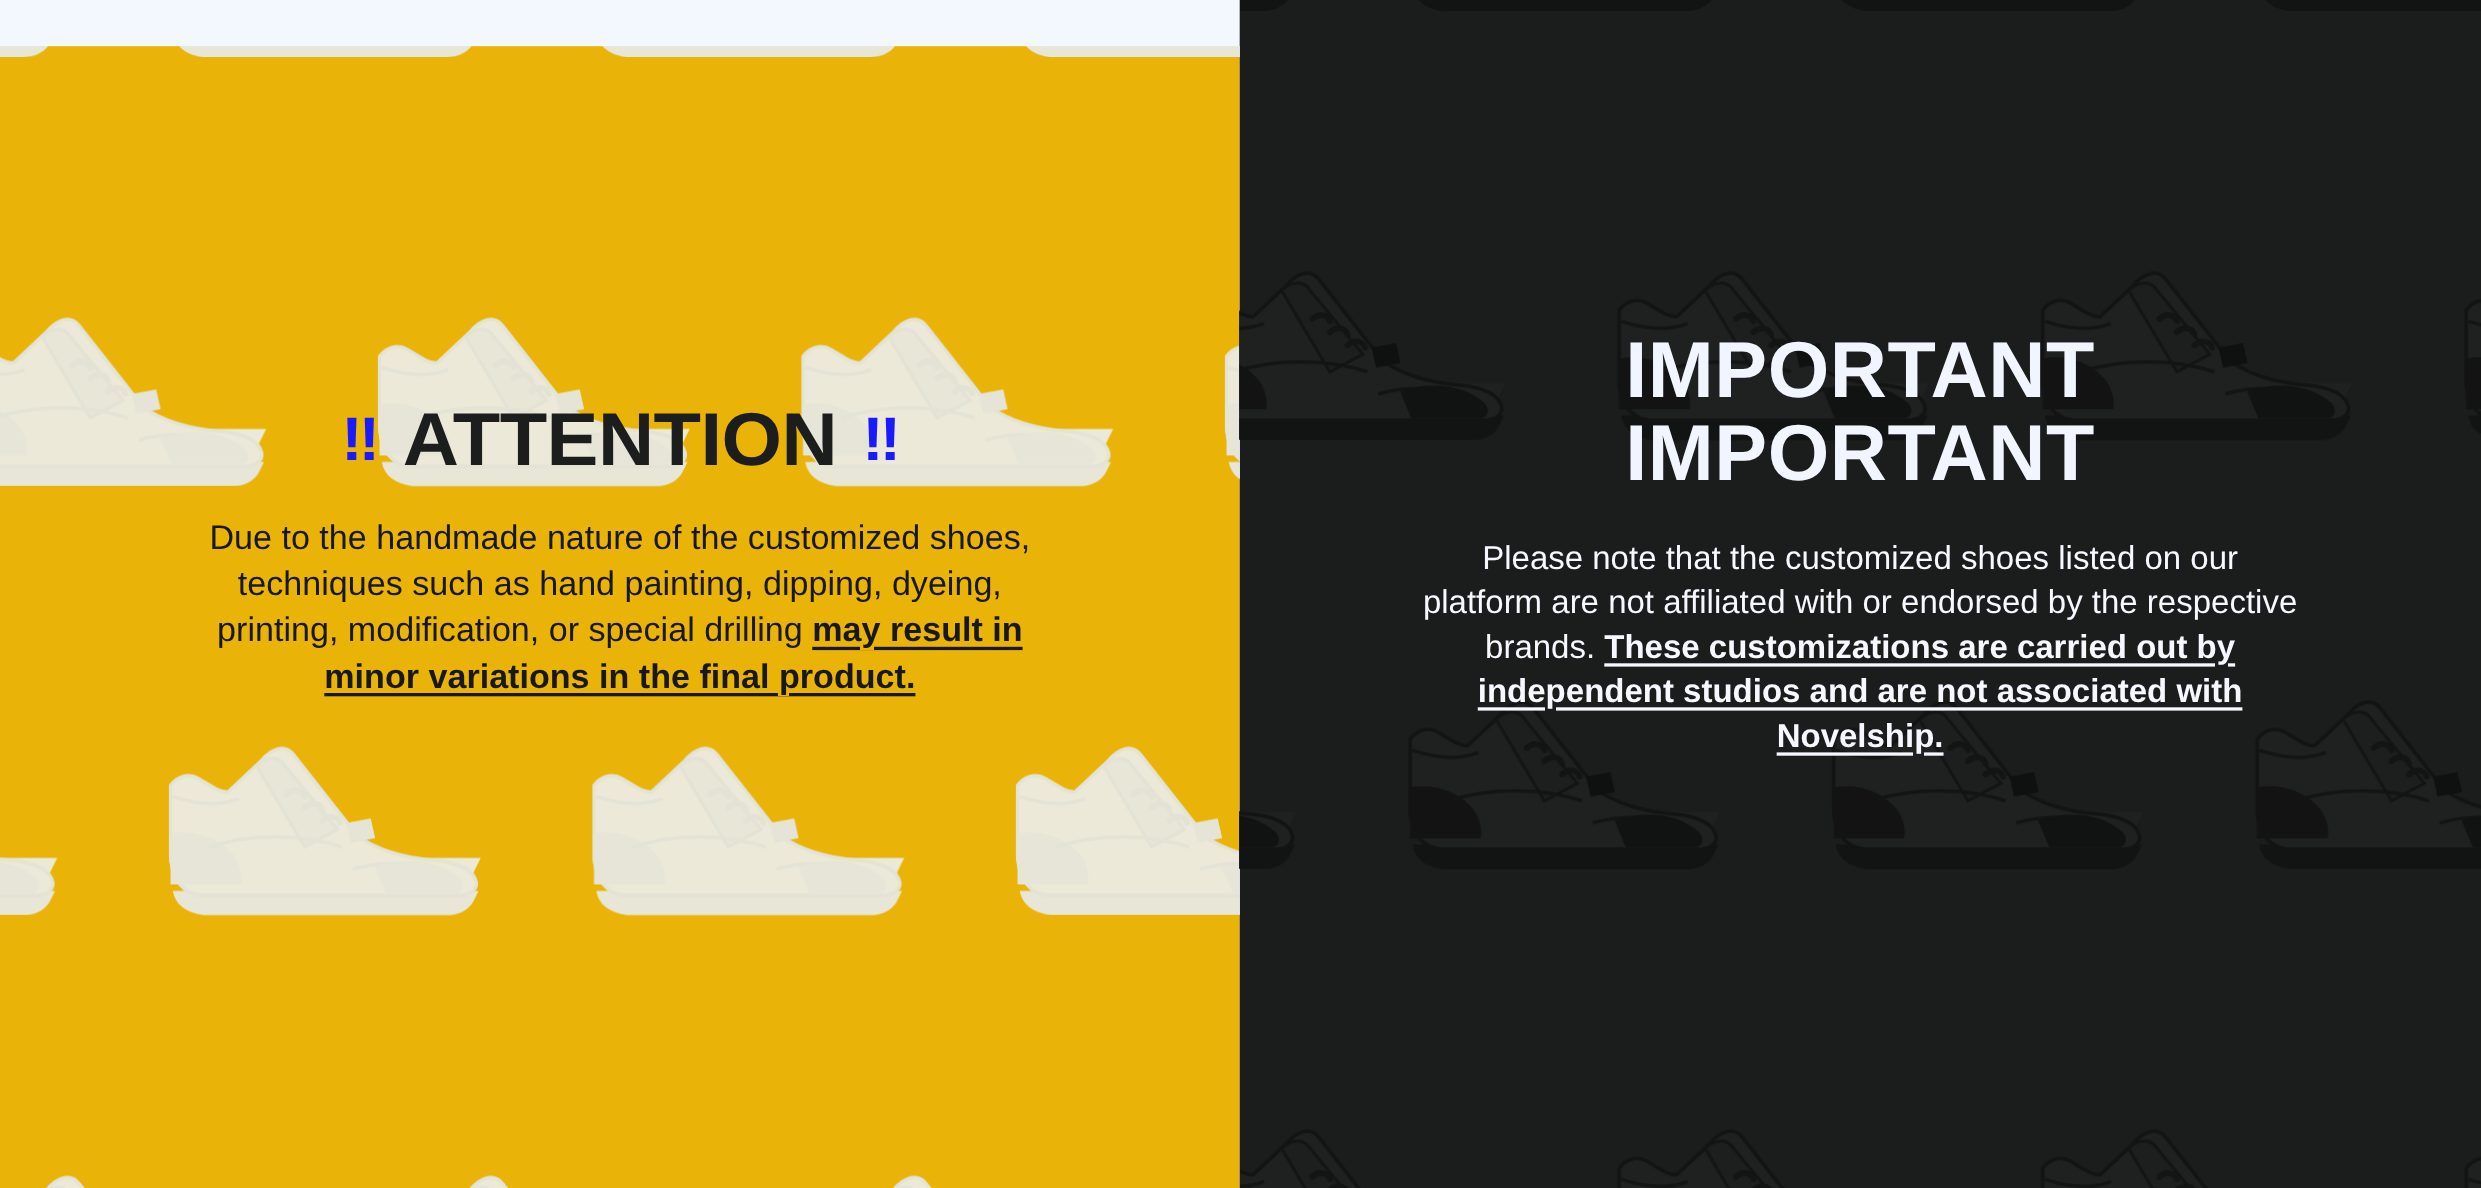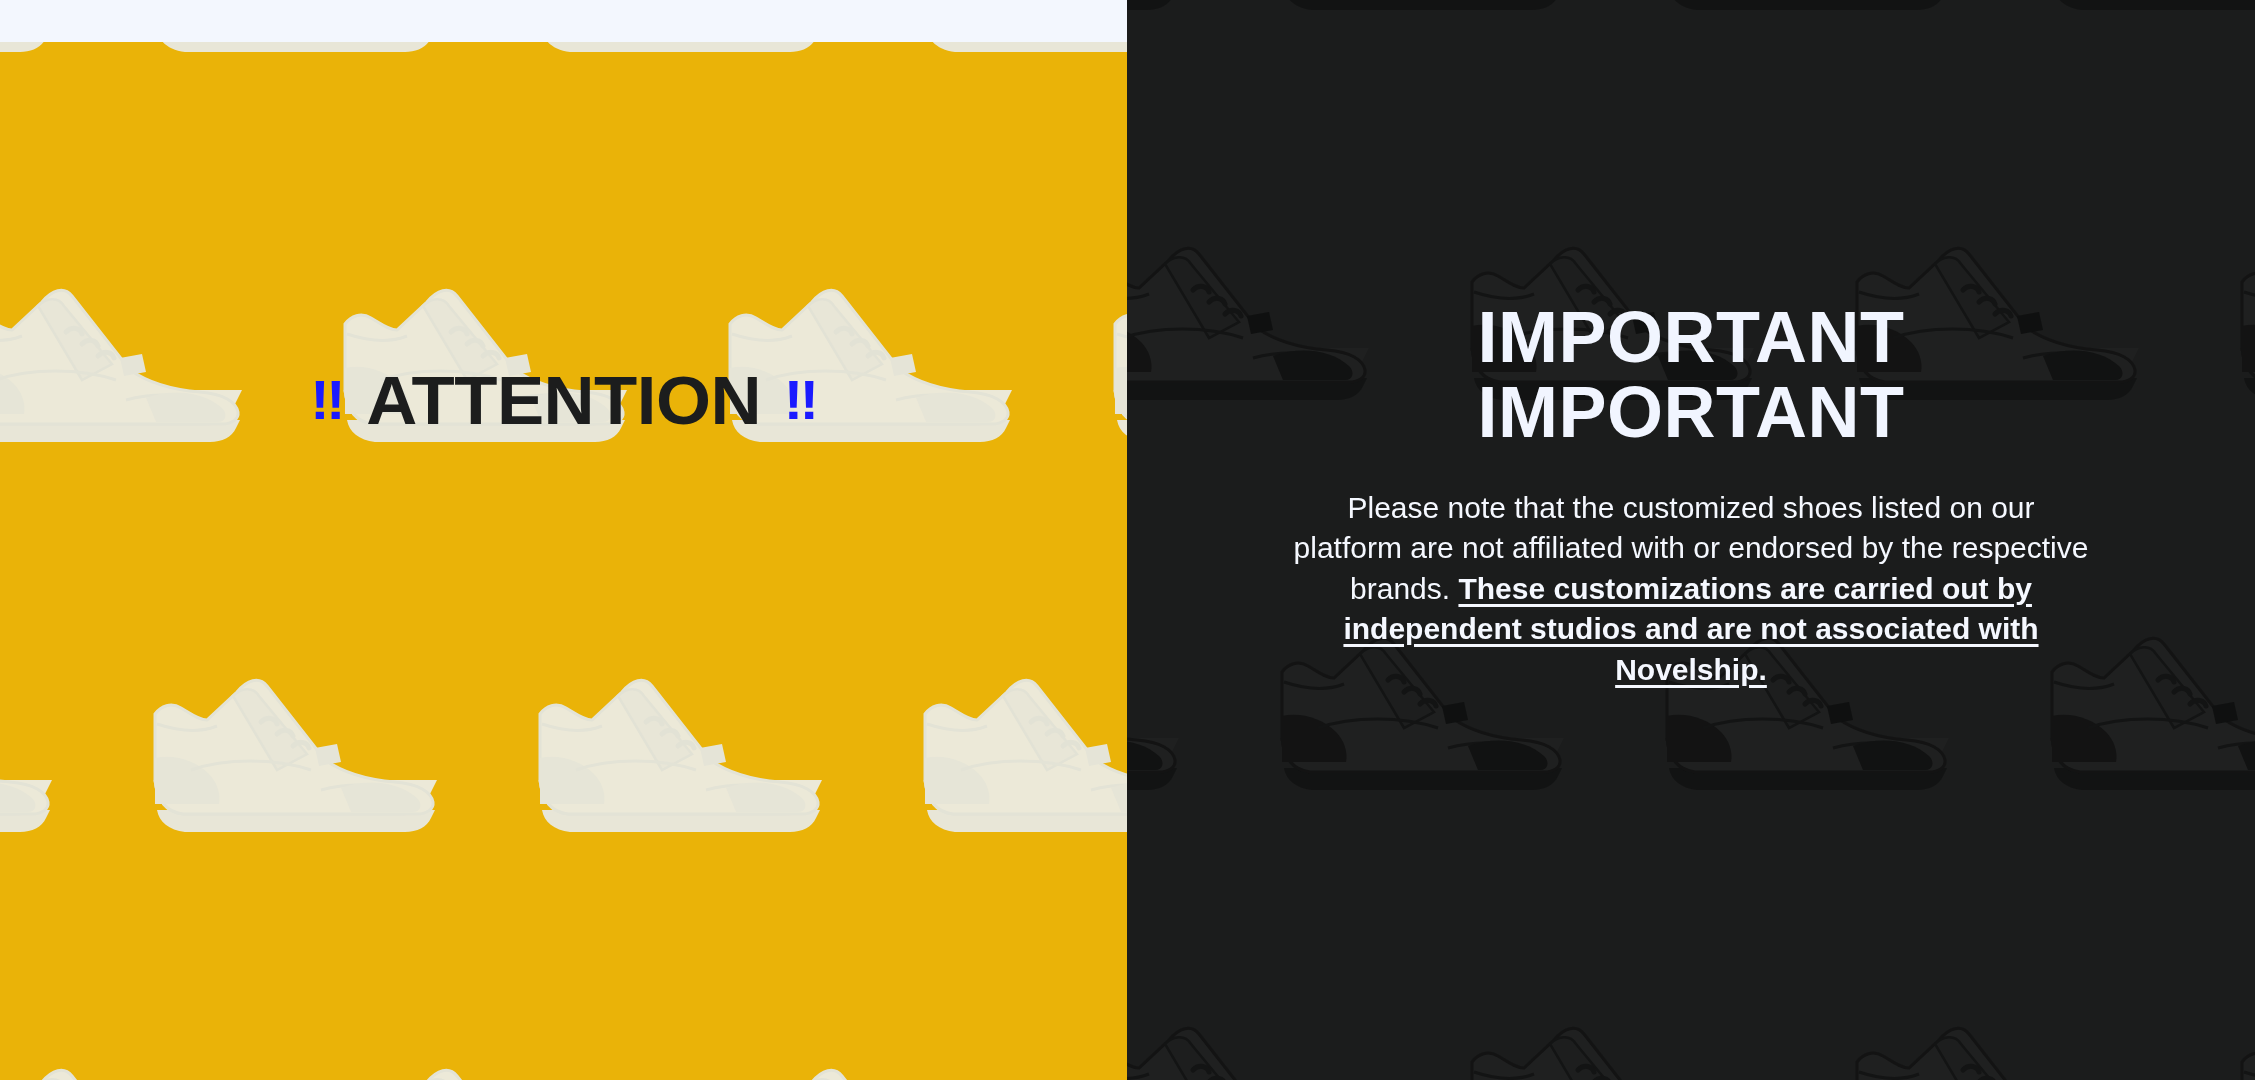--- a/index.html
+++ b/index.html
@@ -196,20 +196,21 @@
           <use href="#sneakerL" x="345" y="1010"></use>
           <use href="#sneakerL" x="730" y="1010"></use>
           <use href="#sneakerL" x="1115" y="1010"></use>
         </g>
       </svg>
     </div>
 
     <div class="content content--light">
       <h1 class="heading heading--light"><span class="bang bang--left">‼</span><span>ATTENTION</span><span class="bang bang--right">‼</span></h1>
 
+      <p class="body-copy body-copy--light"><span>Due to the handmade nature of the customized shoes, techniques such as hand painting, dipping, dyeing, printing, modification, or special drilling </span><span class="emphasis">may result in minor variations in the final product.</span></p>
     </div>
   </section>
 
   <section class="panel panel--dark">
 
     <div class="pattern">
       <svg viewBox="0 0 1128 1080" preserveAspectRatio="xMinYMin slice" aria-hidden="true">
         <defs>
           <g id="sneakerD">
             <path d="M2 148 C4 160 14 168 30 170 L250 170 C262 170 272 165 276 156

